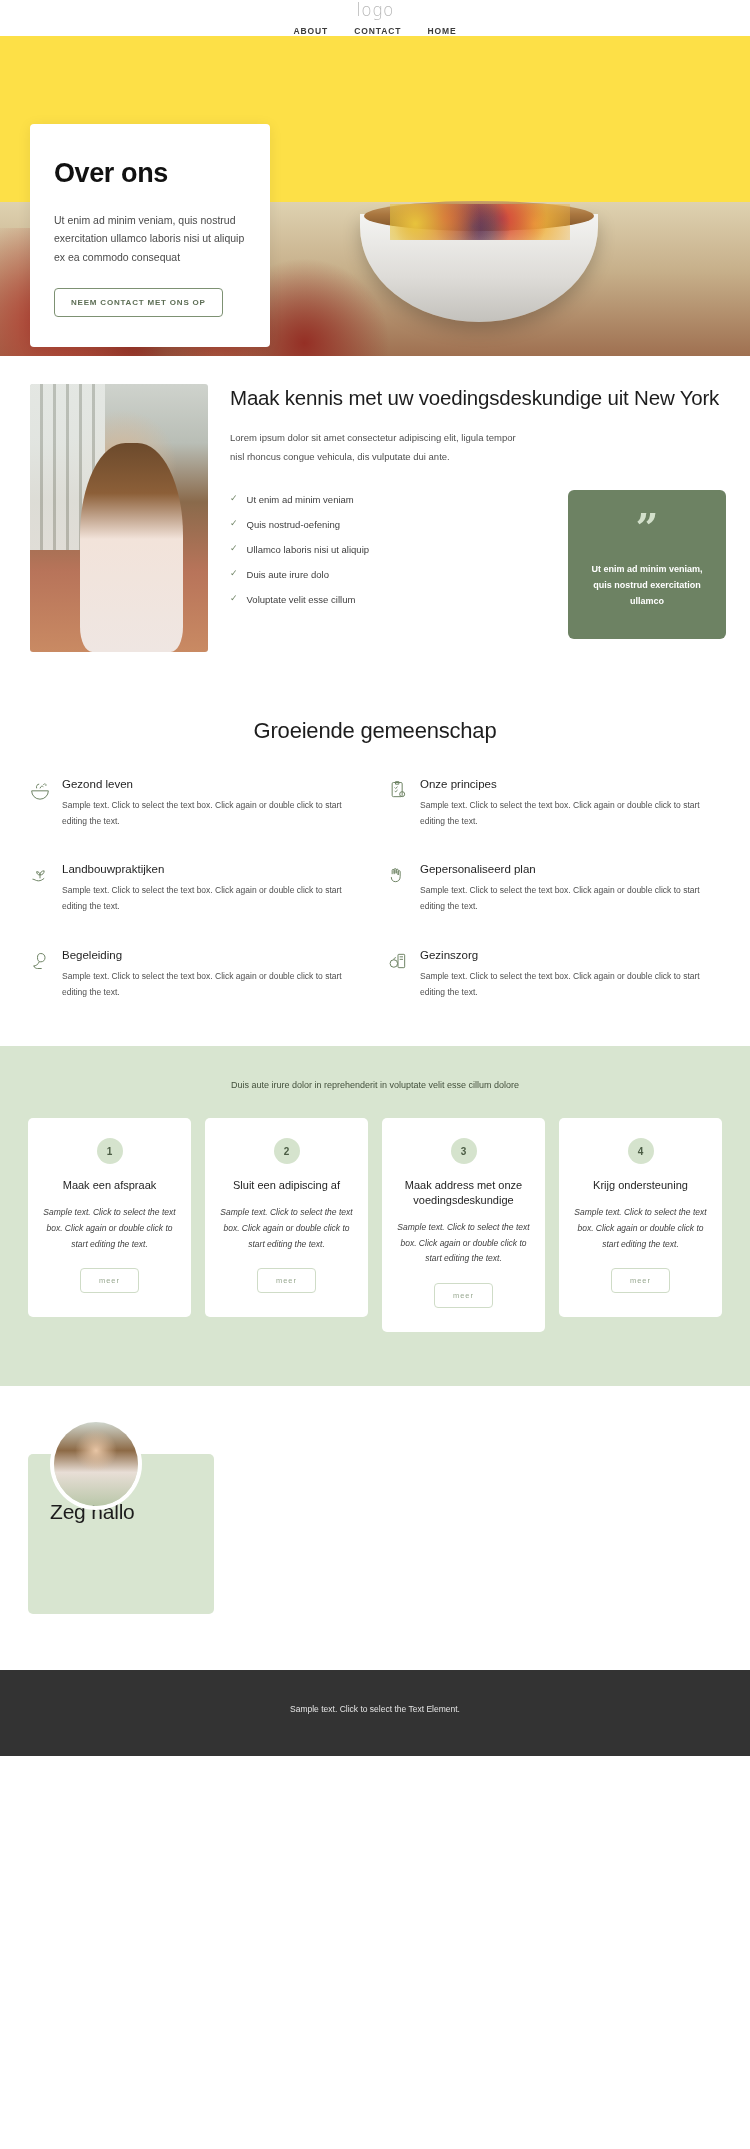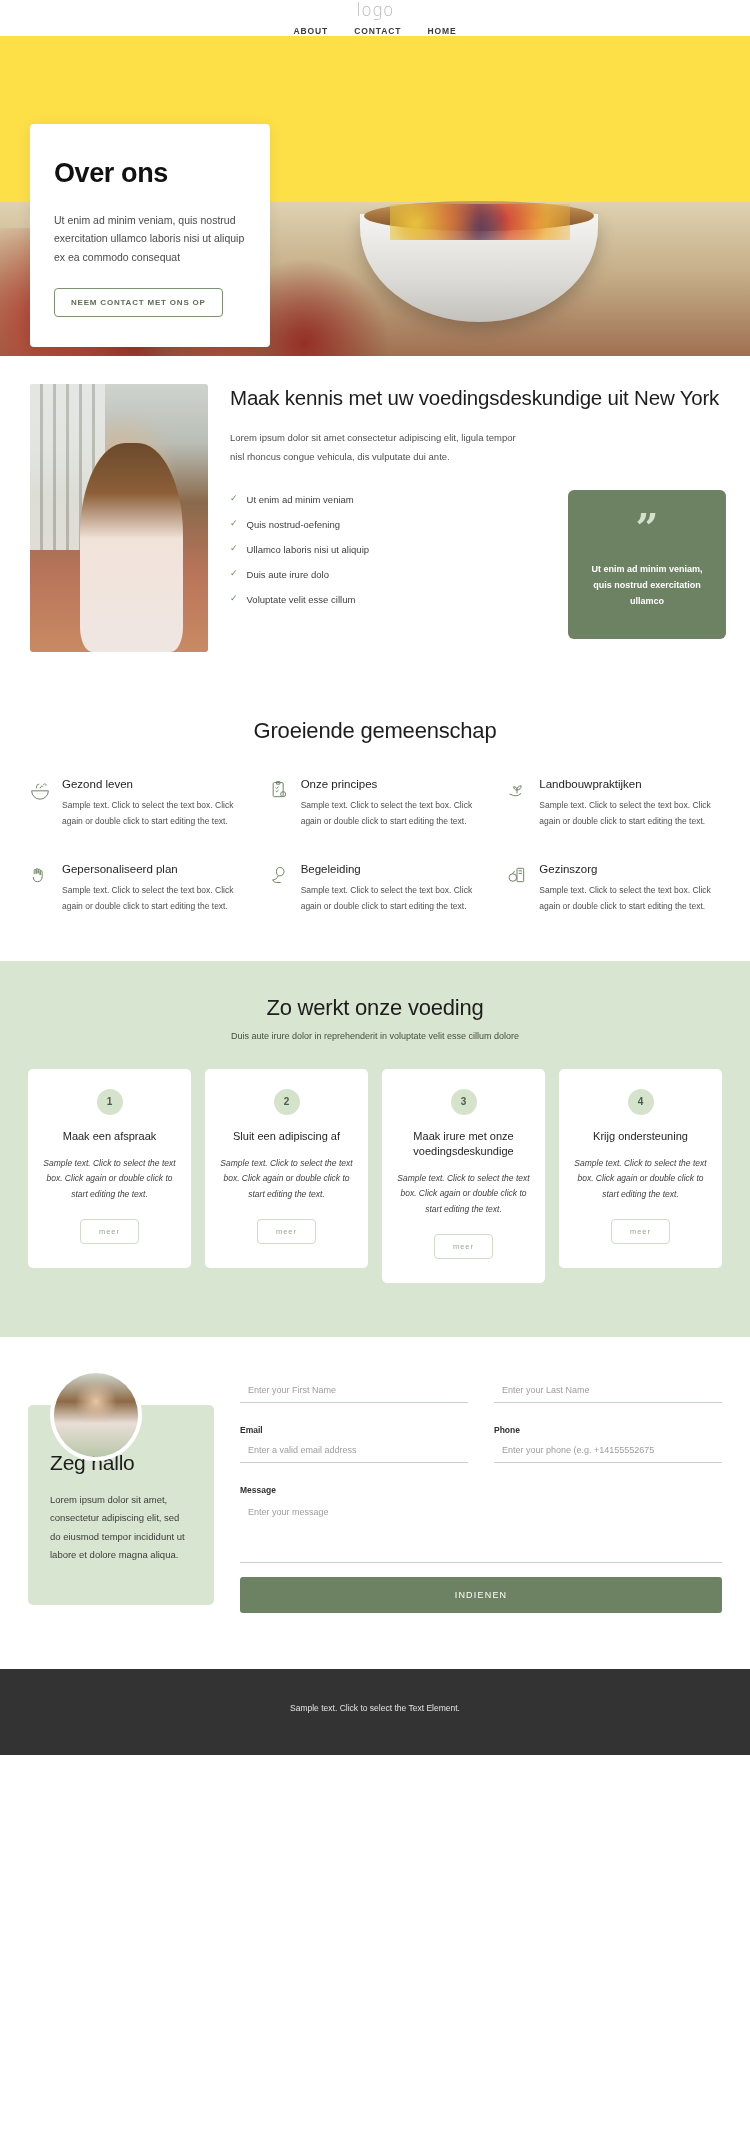--- a/index.html
+++ b/index.html
@@ -210,21 +210,21 @@
   .community h2 {
     text-align: center;
     font-size: 22px;
     font-weight: 400;
     color: #1d1d1d;
     margin-bottom: 34px;
     letter-spacing: -.2px;
   }
   .feat-grid {
     display: grid;
-    grid-template-columns: repeat(3, 1fr);
+    grid-template-columns: repeat(2, 1fr);
     row-gap: 34px;
     column-gap: 26px;
   }
   .feat { display: flex; gap: 10px; }
   .feat-icon { flex: 0 0 22px; padding-top: 2px; color: #6f8465; }
   .feat-icon svg { display: block; }
   .feat h3 {
     font-size: 11.5px;
     font-weight: 400;
     color: #1f1f1f;
@@ -535,87 +535,57 @@
       <div>
         <h3>Gezinszorg</h3>
         <p>Sample text. Click to select the text box. Click again or double click to start editing the text.</p>
       </div>
     </div>
 
   </div>
 </section>
 
 <section class="steps-wrap">
-  <h2>Zo werkt onze voeding</h2>
   <div class="steps-sub">Duis aute irure dolor in reprehenderit in voluptate velit esse cillum dolore</div>
   <div class="steps">
 
     <div class="step">
       <div class="step-num">1</div>
       <h3>Maak een afspraak</h3>
       <p>Sample text. Click to select the text box. Click again or double click to start editing the text.</p>
       <button class="btn-meer">meer</button>
     </div>
 
     <div class="step">
       <div class="step-num">2</div>
       <h3>Sluit een adipiscing af</h3>
       <p>Sample text. Click to select the text box. Click again or double click to start editing the text.</p>
       <button class="btn-meer">meer</button>
     </div>
 
     <div class="step">
       <div class="step-num">3</div>
-      <h3>Maak irure met onze voedingsdeskundige</h3>
+      <h3>Maak address met onze voedingsdeskundige</h3>
       <p>Sample text. Click to select the text box. Click again or double click to start editing the text.</p>
       <button class="btn-meer">meer</button>
     </div>
 
     <div class="step">
       <div class="step-num">4</div>
       <h3>Krijg ondersteuning</h3>
       <p>Sample text. Click to select the text box. Click again or double click to start editing the text.</p>
       <button class="btn-meer">meer</button>
     </div>
 
   </div>
 </section>
 
 <section class="contact">
   <div class="contact-card">
     <div class="avatar"></div>
     <h2>Zeg hallo</h2>
-    <p>Lorem ipsum dolor sit amet, consectetur adipiscing elit, sed do eiusmod tempor incididunt ut labore et dolore magna aliqua.</p>
   </div>
 
-  <form class="form">
-    <div class="form-row">
-      <div class="field">
-        <input type="text" placeholder="Enter your First Name" style="">
-      </div>
-      <div class="field">
-        <input type="text" placeholder="Enter your Last Name" style="">
-      </div>
-    </div>
-
-    <div class="form-row">
-      <div class="field">
-        <label>Email</label>
-        <input type="email" placeholder="Enter a valid email address" style="">
-      </div>
-      <div class="field">
-        <label>Phone</label>
-        <input type="tel" placeholder="Enter your phone (e.g. +14155552675" style="">
-      </div>
-    </div>
-
-    <div class="field">
-      <label>Message</label>
-      <textarea placeholder="Enter your message" style=""></textarea>
-    </div>
-
-    <button type="button" class="btn-submit">INDIENEN</button>
-  </form>
 </section>
 
 <footer class="site-footer">
   <div>Sample text. Click to select the Text Element.</div>
 </footer>
 
 </body></html>

